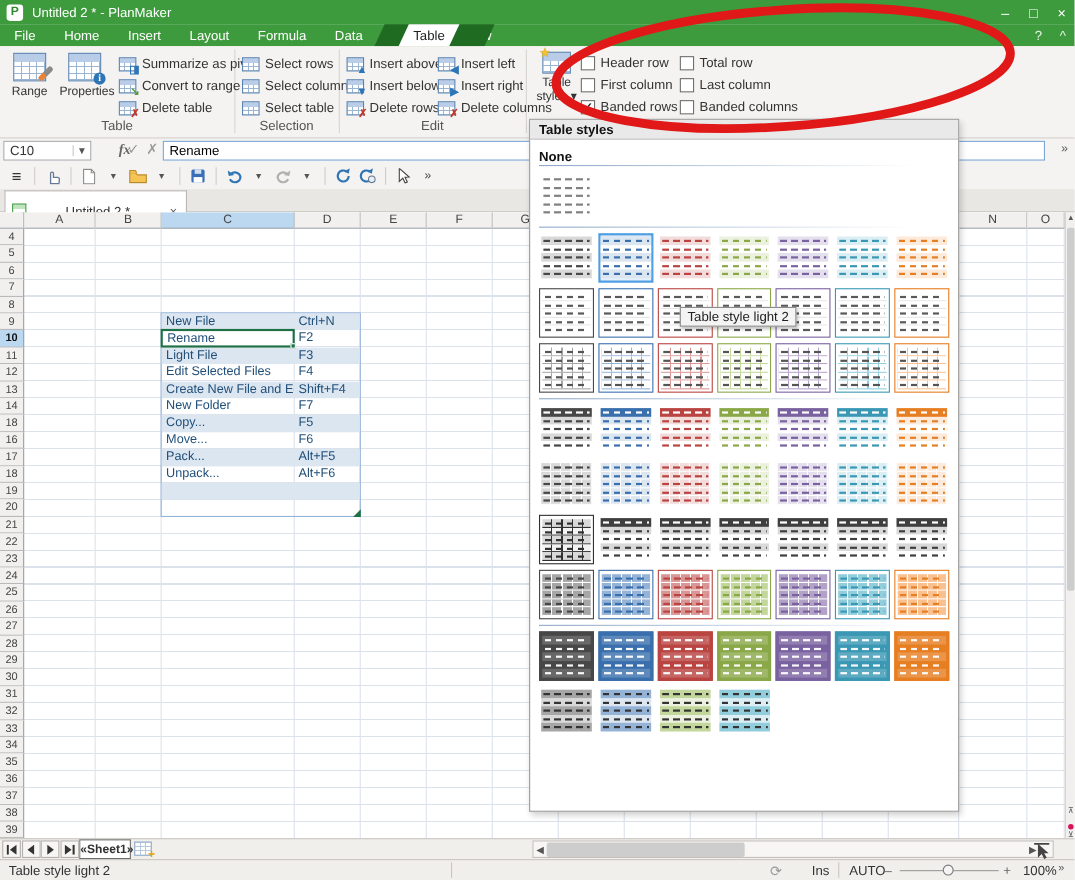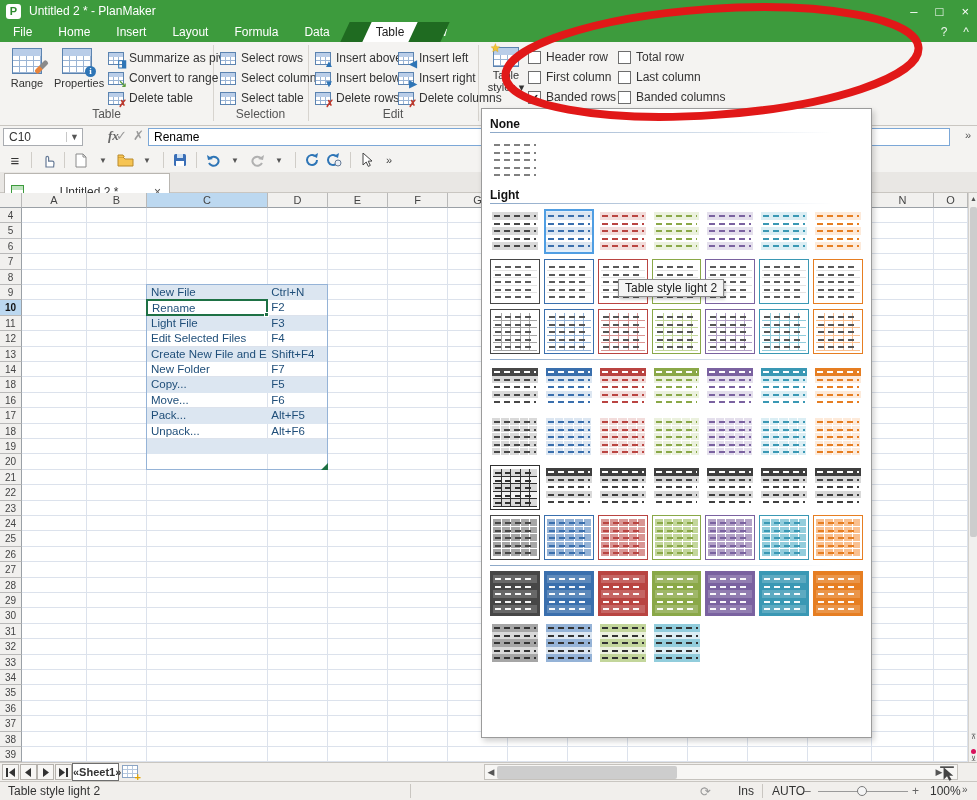--- a/index.html
+++ b/index.html
@@ -541,20 +541,21 @@
 
 <div class="vscroll">
   <div class="varrow" style="top:2px">▲</div>
   <div class="vthumb" style="top:14px;height:330px"></div>
   <div class="varrow" style="top:540px">⊼</div>
   <div class="reddot" style="top:556px"></div>
   <div class="varrow" style="top:562px">⊻</div>
 </div>
 
 <div class="stylespanel">
+  <div class="sp-header">Table styles</div>
   <div class="sp-body" id="spbody">
       <div class="sp-section-title">None</div>
       <div class="sp-rule"></div>
       <div class="swrow">
         <div class="swatch">
           <div class="stripe">
             <div class="dash" style="background: repeating-linear-gradient(90deg, rgb(128, 128, 128) 0px, rgb(128, 128, 128) 6px, rgba(0, 0, 0, 0) 6px, rgba(0, 0, 0, 0) 10px);"></div>
           </div>
           <div class="stripe">
             <div class="dash" style="background: repeating-linear-gradient(90deg, rgb(128, 128, 128) 0px, rgb(128, 128, 128) 6px, rgba(0, 0, 0, 0) 6px, rgba(0, 0, 0, 0) 10px);"></div>
@@ -563,21 +564,20 @@
             <div class="dash" style="background: repeating-linear-gradient(90deg, rgb(128, 128, 128) 0px, rgb(128, 128, 128) 6px, rgba(0, 0, 0, 0) 6px, rgba(0, 0, 0, 0) 10px);"></div>
           </div>
           <div class="stripe">
             <div class="dash" style="background: repeating-linear-gradient(90deg, rgb(128, 128, 128) 0px, rgb(128, 128, 128) 6px, rgba(0, 0, 0, 0) 6px, rgba(0, 0, 0, 0) 10px);"></div>
           </div>
           <div class="stripe">
             <div class="dash" style="background: repeating-linear-gradient(90deg, rgb(128, 128, 128) 0px, rgb(128, 128, 128) 6px, rgba(0, 0, 0, 0) 6px, rgba(0, 0, 0, 0) 10px);"></div>
           </div>
         </div>
       </div>
-      <div class="sp-section-title">Light</div>
       <div class="sp-rule"></div>
       <div class="swrow">
         <div class="swatch">
           <div class="stripe" style="background: rgb(217, 217, 217);">
             <div class="dash" style="background: repeating-linear-gradient(90deg, rgb(71, 71, 71) 0px, rgb(71, 71, 71) 6px, rgba(0, 0, 0, 0) 6px, rgba(0, 0, 0, 0) 10px);"></div>
           </div>
           <div class="stripe" style="background: rgb(255, 255, 255);">
             <div class="dash" style="background: repeating-linear-gradient(90deg, rgb(71, 71, 71) 0px, rgb(71, 71, 71) 6px, rgba(0, 0, 0, 0) 6px, rgba(0, 0, 0, 0) 10px);"></div>
           </div>
           <div class="stripe" style="background: rgb(217, 217, 217);">

